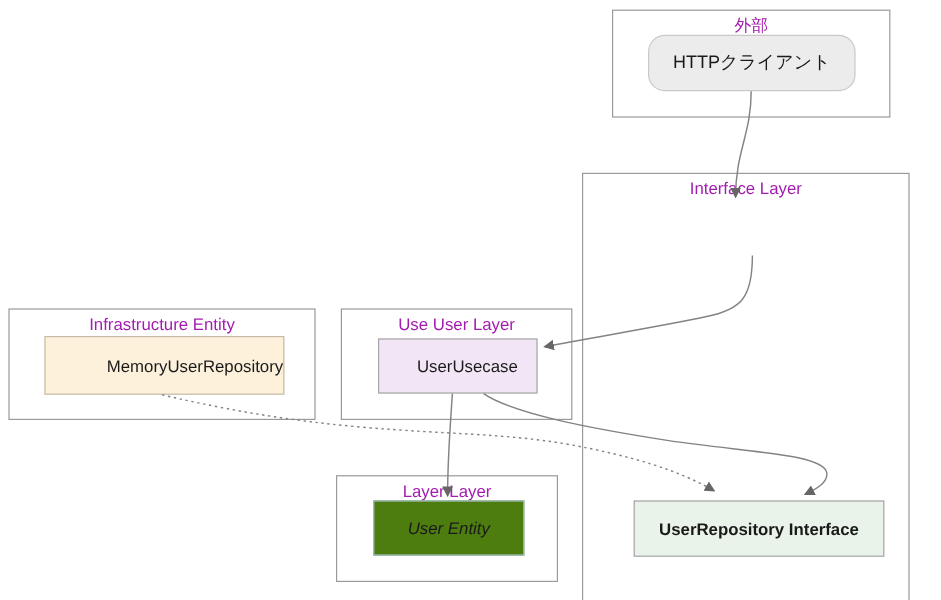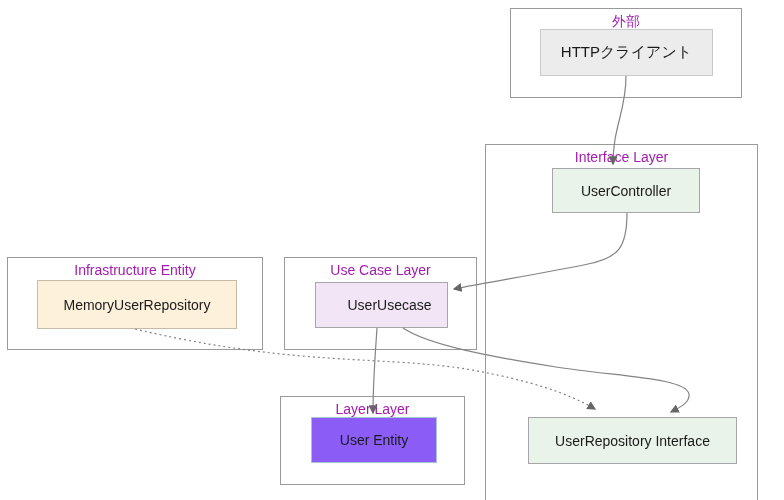--- a/index.html
+++ b/index.html
@@ -57,42 +57,39 @@
   <div class="group g-external">
     <span class="group-label">外部</span>
   </div>
   <div class="group g-interface">
     <span class="group-label">Interface Layer</span>
   </div>
   <div class="group g-infrastructure">
     <span class="group-label">Infrastructure Entity</span>
   </div>
   <div class="group g-usecase">
-    <span class="group-label">Use Case Layer</span>
+    <span class="group-label">Use User Layer</span>
   </div>
   <div class="group g-entity">
     <span class="group-label">Layer Layer</span>
   </div>
 
-  <div class="node n-http" style="background: rgb(236, 236, 236);">
+  <div class="node n-http" style="background: rgb(236, 236, 236); border-radius: 14px;">
     <span>HTTPクライアント</span>
   </div>
-  <div class="node n-controller" style="background: rgb(233, 243, 233);">
-    <span>UserController</span>
-  </div>
-  <div class="node n-memory" style="background: rgb(253, 241, 220);">
+  <div class="node n-memory" style="background: rgb(253, 241, 220); justify-content: flex-end;">
     <span>MemoryUserRepository</span>
   </div>
   <div class="node n-usecase" style="background: rgb(242, 230, 246);">
     <span>UserUsecase</span>
   </div>
-  <div class="node n-entity" style="background: #8b5cf6;">
+  <div class="node n-entity" style="background: #4d7c0f; font-style: italic;">
     <span>User Entity</span>
   </div>
-  <div class="node n-repo" style="background: rgb(233, 243, 233);">
+  <div class="node n-repo" style="background: rgb(233, 243, 233); font-weight: bold;">
     <span>UserRepository Interface</span>
   </div>
 
   <svg id="edges" viewBox="0 0 784 500" xmlns="http://www.w3.org/2000/svg">
     <defs>
       <marker id="arrow" viewBox="0 0 10 10" refX="8.5" refY="5" markerWidth="7.5" markerHeight="7.5" orient="auto-start-reverse">
         <path d="M0,0 L10,5 L0,10 z" fill="#666666"></path>
       </marker>
     </defs>
     <path class="edge" d="M626,76 C626,112 613,126 613,164" marker-end="url(#arrow)"></path>

